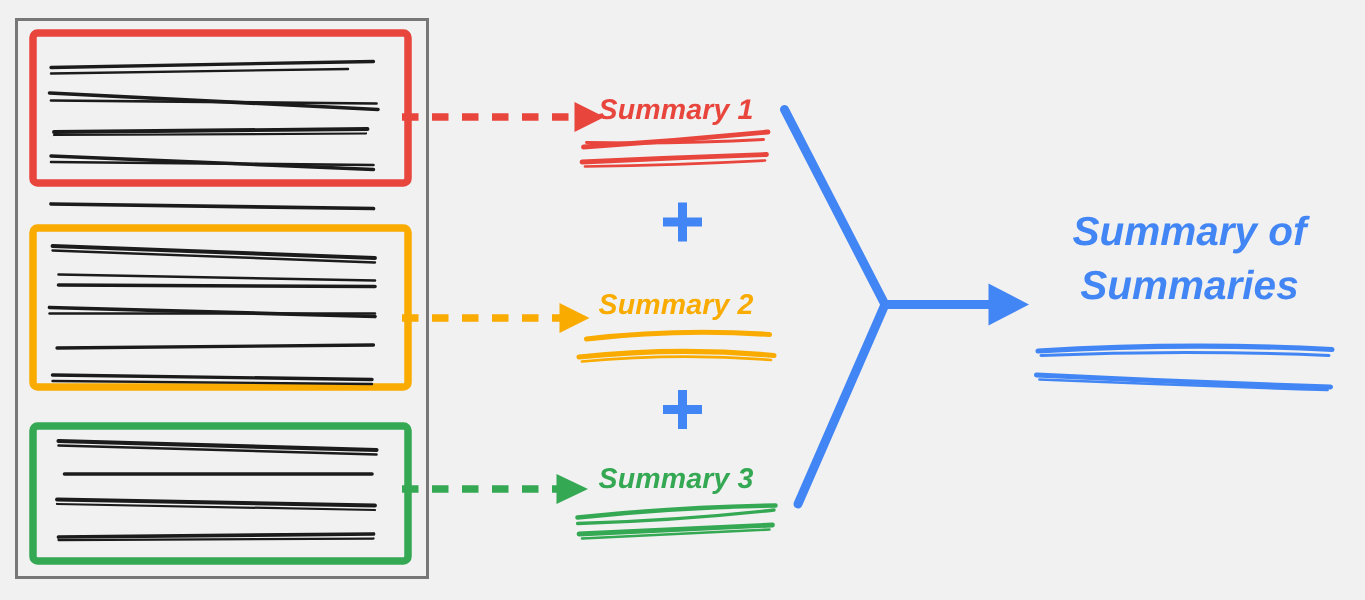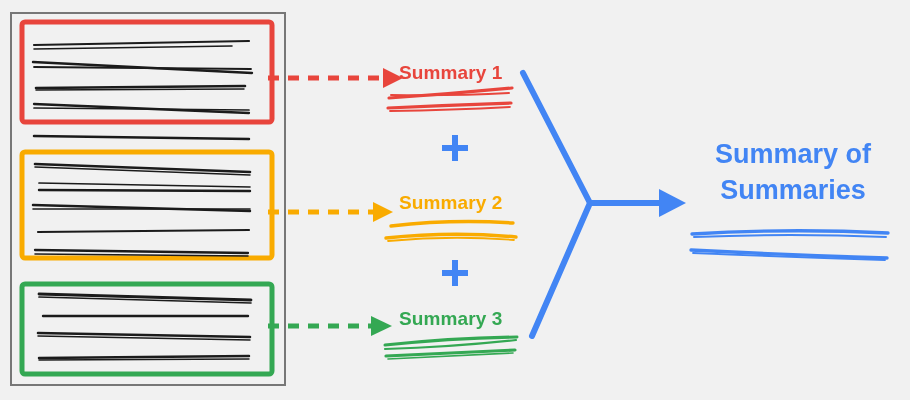--- a/index.html
+++ b/index.html
@@ -7,20 +7,21 @@
     padding: 0;
     background: #f1f1f1;
   }
   #canvas {
     position: relative;
     width: 910px;
     height: 400px;
     background: #f1f1f1;
     overflow: hidden;
     font-family: "Liberation Sans", sans-serif;
+    font-style: italic;
   }
   #svg-root {
     position: absolute;
     left: 0; top: 0;
     width: 910px;
     height: 400px;
   }
   .doc-frame {
     fill: none;
     stroke: #777777;

